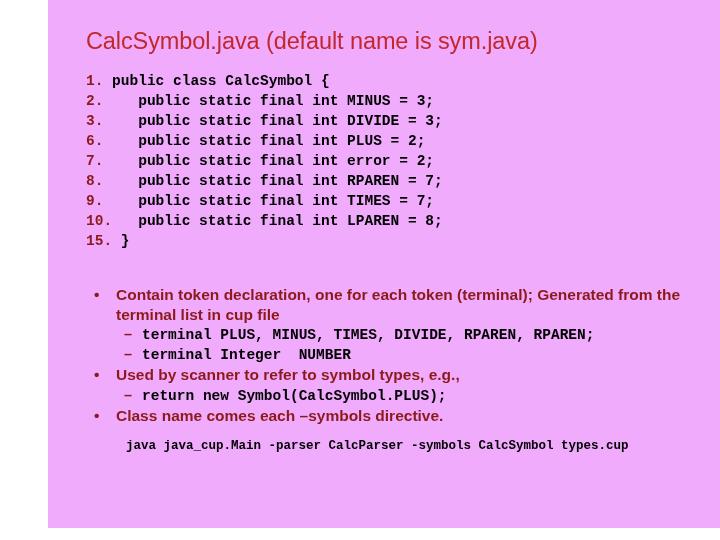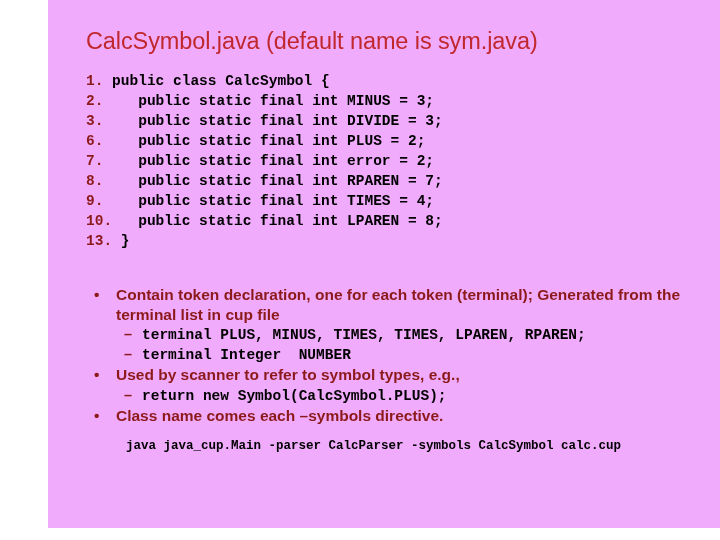--- a/index.html
+++ b/index.html
@@ -147,40 +147,40 @@
 
   <div class="slide-title">CalcSymbol.java (default name is sym.java)</div>
 
   <div class="code-block" id="code-block">
       <div class="code-line"><span class="lineno">1.</span><span class="src"> public class CalcSymbol {</span></div>
       <div class="code-line"><span class="lineno">2.</span><span class="src">    public static final int MINUS = 3;</span></div>
       <div class="code-line"><span class="lineno">3.</span><span class="src">    public static final int DIVIDE = 3;</span></div>
       <div class="code-line"><span class="lineno">6.</span><span class="src">    public static final int PLUS = 2;</span></div>
       <div class="code-line"><span class="lineno">7.</span><span class="src">    public static final int error = 2;</span></div>
       <div class="code-line"><span class="lineno">8.</span><span class="src">    public static final int RPAREN = 7;</span></div>
-      <div class="code-line"><span class="lineno">9.</span><span class="src">    public static final int TIMES = 4;</span></div>
+      <div class="code-line"><span class="lineno">9.</span><span class="src">    public static final int TIMES = 7;</span></div>
       <div class="code-line"><span class="lineno">10.</span><span class="src">   public static final int LPAREN = 8;</span></div>
-      <div class="code-line"><span class="lineno">13.</span><span class="src"> }</span></div>
+      <div class="code-line"><span class="lineno">15.</span><span class="src"> }</span></div>
     </div>
 
   <div class="bullets" id="bullets">
       <div class="bullet-l1">
         <span class="marker">•</span>
         <span class="btext">Contain token declaration, one for each token (terminal); Generated from the terminal list in cup file</span>
       </div>
-      <div class="bullet-l2"><span class="dash">–</span><span class="btext">terminal PLUS, MINUS, TIMES, TIMES, LPAREN, RPAREN;</span></div>
+      <div class="bullet-l2"><span class="dash">–</span><span class="btext">terminal PLUS, MINUS, TIMES, DIVIDE, RPAREN, RPAREN;</span></div>
       <div class="bullet-l2"><span class="dash">–</span><span class="btext">terminal Integer  NUMBER</span></div>
       <div class="bullet-l1">
         <span class="marker">•</span>
         <span class="btext">Used by scanner to refer to symbol types, e.g.,</span>
       </div>
       <div class="bullet-l2"><span class="dash">–</span><span class="btext">return new Symbol(CalcSymbol.PLUS);</span></div>
       <div class="bullet-l1">
         <span class="marker">•</span>
         <span class="btext">Class name comes each –symbols directive.</span>
       </div>
     </div>
 
-  <div class="cmdline">java java_cup.Main -parser CalcParser -symbols CalcSymbol calc.cup</div>
+  <div class="cmdline">java java_cup.Main -parser CalcParser -symbols CalcSymbol types.cup</div>
 
   <div class="page-number">14</div>
 
 </div>
 
 </body></html>

